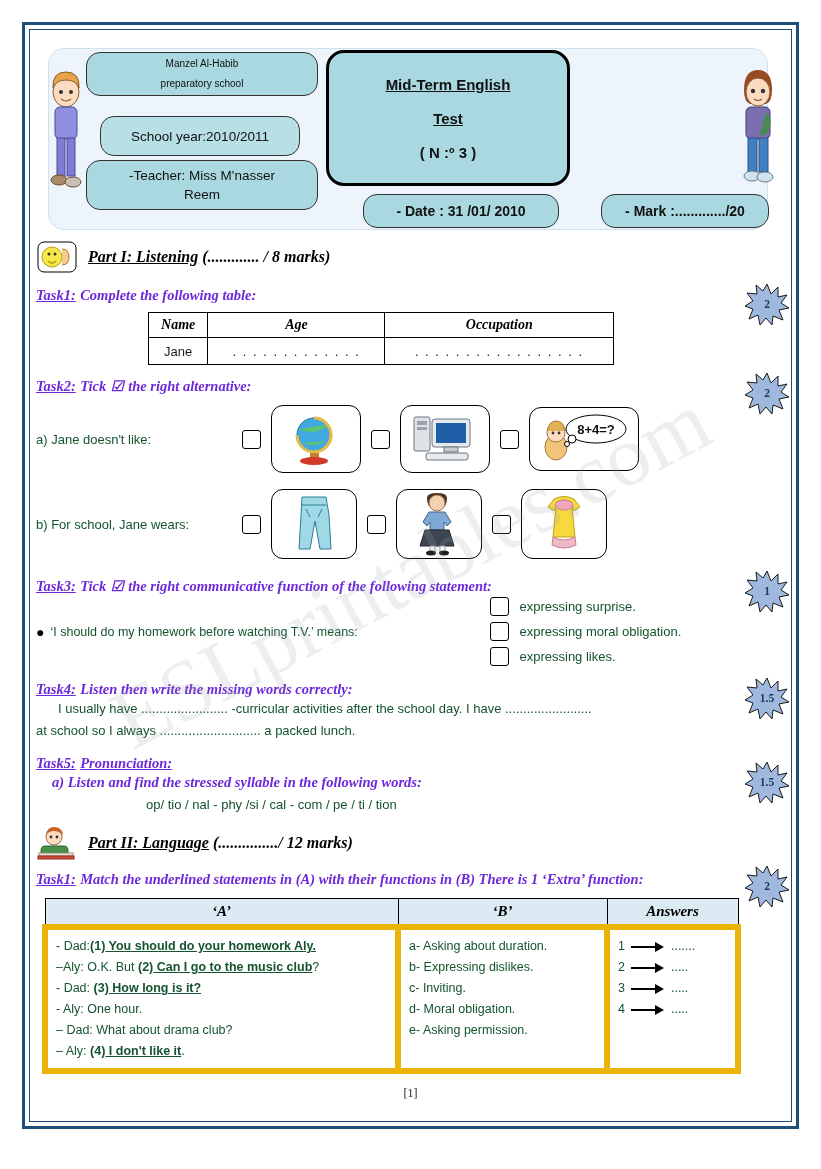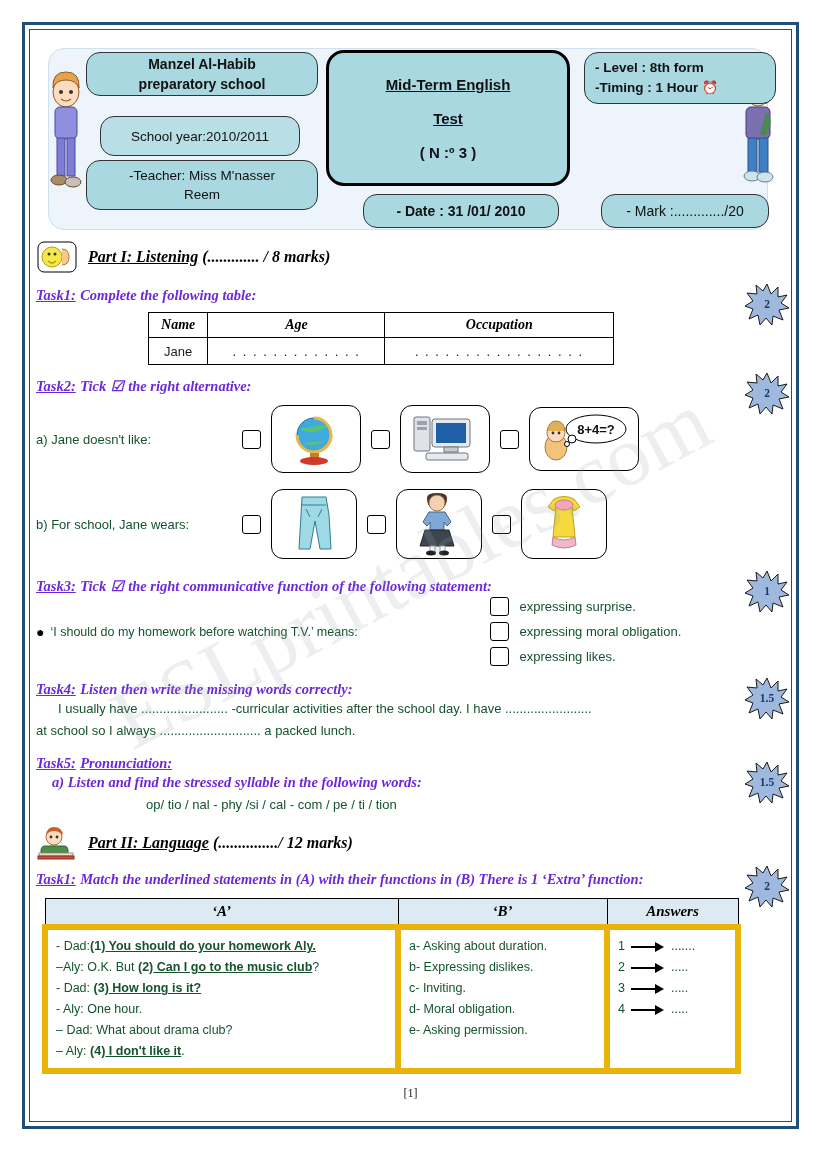--- a/index.html
+++ b/index.html
@@ -57,21 +57,21 @@
     flex-direction: column;
     align-items: center;
     justify-content: center;
     text-align: center;
     color: #111;
     font-family: "Liberation Sans", sans-serif;
   }
   .bubble.light { background: #b8dfe6; }
   .b-school {
     left: 50px; top: 16px; width: 232px; height: 44px;
-    font-size: 14px; line-height: 20px; font-weight: bold;
+    font-size: 10px; line-height: 20px;
   }
   .b-year {
     left: 64px; top: 80px; width: 200px; height: 40px;
     font-size: 13.5px;
   }
   .b-teacher {
     left: 50px; top: 124px; width: 232px; height: 50px;
     font-size: 13.5px; line-height: 19px;
   }
   .b-title {
@@ -95,21 +95,21 @@
     align-items: flex-start; padding-left: 12px; line-height: 20px;
     justify-content: center;
     color: #2b2b2b;
   }
   .b-date {
     left: 327px; top: 158px; width: 196px; height: 34px;
     font-size: 14px; font-weight: bold;
   }
   .b-mark {
     left: 565px; top: 158px; width: 168px; height: 34px;
-    font-size: 14px; font-weight: normal;
+    font-size: 14px; font-weight: bold;
   }
   .clock-emoji { font-size: 13px; }
 
   
   .kid { position: absolute; width: 44px; height: 130px; }
   .kid-left { left: 8px; top: 30px; }
   .kid-right { left: 700px; top: 28px; }
 
   
   .sec-title {
@@ -352,27 +352,20 @@
       <span>-Teacher: Miss M'nasser</span>
       <span>Reem</span>
     </div>
 
     <div class="bubble b-title">
       <span class="u">Mid-Term English</span>
       <span class="u">Test</span>
       <span>( N :º 3 )</span>
     </div>
 
-    <div class="bubble b-level">
-      <span>- Level : 8th form</span>
-      <span>
-        <span>-Timing : 1 Hour</span>
-        <span class="clock-emoji">⏰</span>
-      </span>
-    </div>
 
 
     <div class="bubble b-date">
       <span>- Date : 31 /01/ 2010</span>
     </div>
 
     <div class="bubble b-mark">
       <span>- Mark :............./20</span>
     </div>
   </div>

